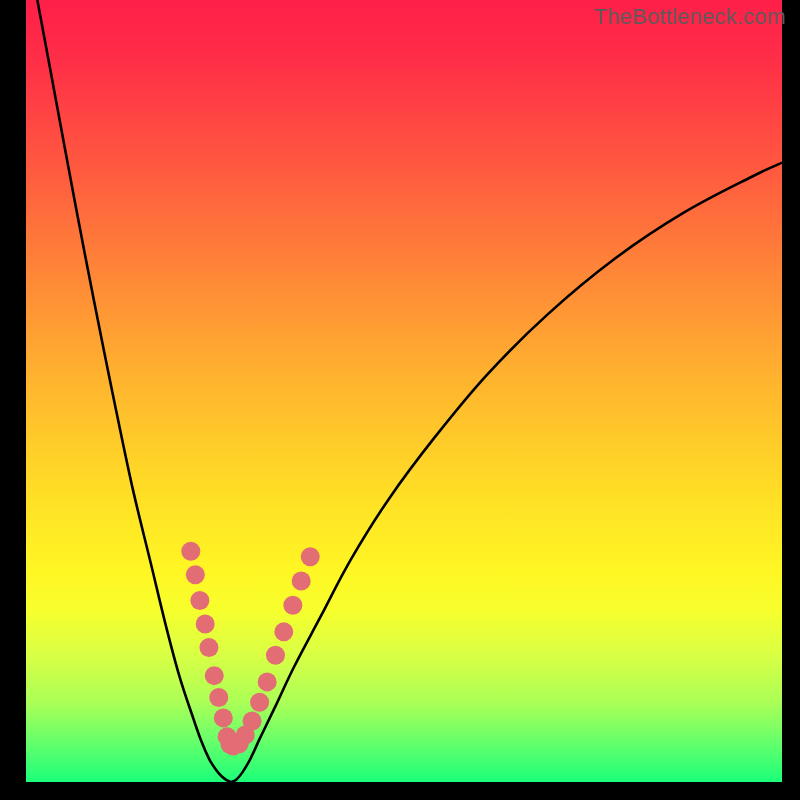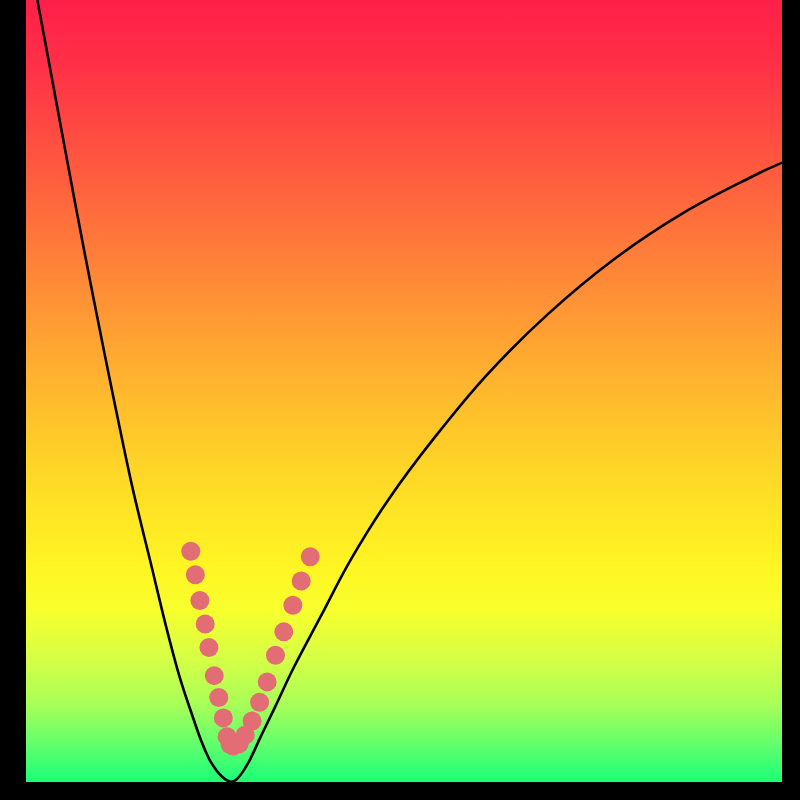--- a/index.html
+++ b/index.html
@@ -85,13 +85,14 @@
           <circle cx="233.60399999999998" cy="702.236" r="9.5" fill="#e26d75" stroke="#8a2b33" stroke-width="0"></circle>
           <circle cx="241.16400000000002" cy="681.904" r="9.5" fill="#e26d75" stroke="#8a2b33" stroke-width="0"></circle>
           <circle cx="249.48000000000002" cy="655.316" r="9.5" fill="#e26d75" stroke="#8a2b33" stroke-width="0"></circle>
           <circle cx="257.796" cy="631.856" r="9.5" fill="#e26d75" stroke="#8a2b33" stroke-width="0"></circle>
           <circle cx="266.868" cy="605.268" r="9.5" fill="#e26d75" stroke="#8a2b33" stroke-width="0"></circle>
           <circle cx="275.18399999999997" cy="581.026" r="9.5" fill="#e26d75" stroke="#8a2b33" stroke-width="0"></circle>
           <circle cx="284.25600000000003" cy="556.784" r="9.5" fill="#e26d75" stroke="#8a2b33" stroke-width="0"></circle>
         </g>
     </svg>
   </div>
+  <div class="watermark">TheBottleneck.com</div>
 </div>
 
 </body></html>

